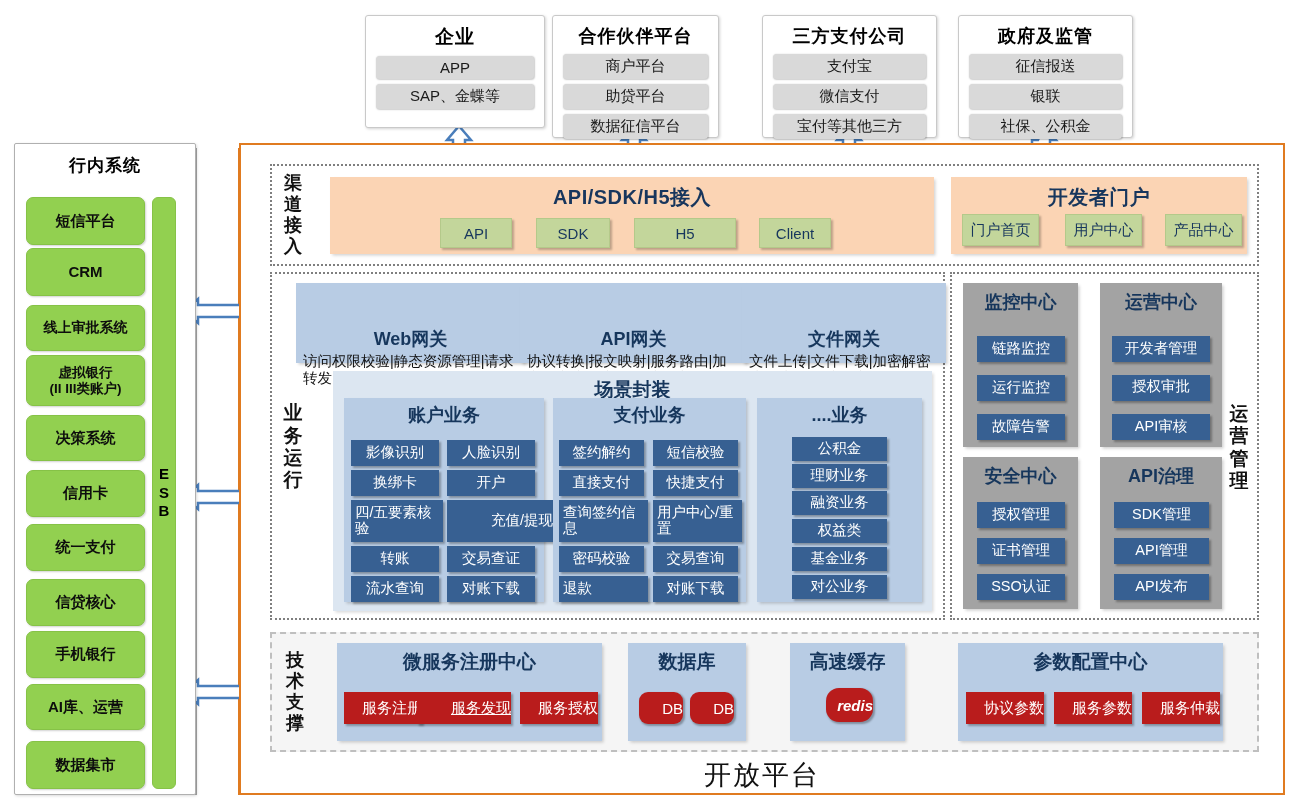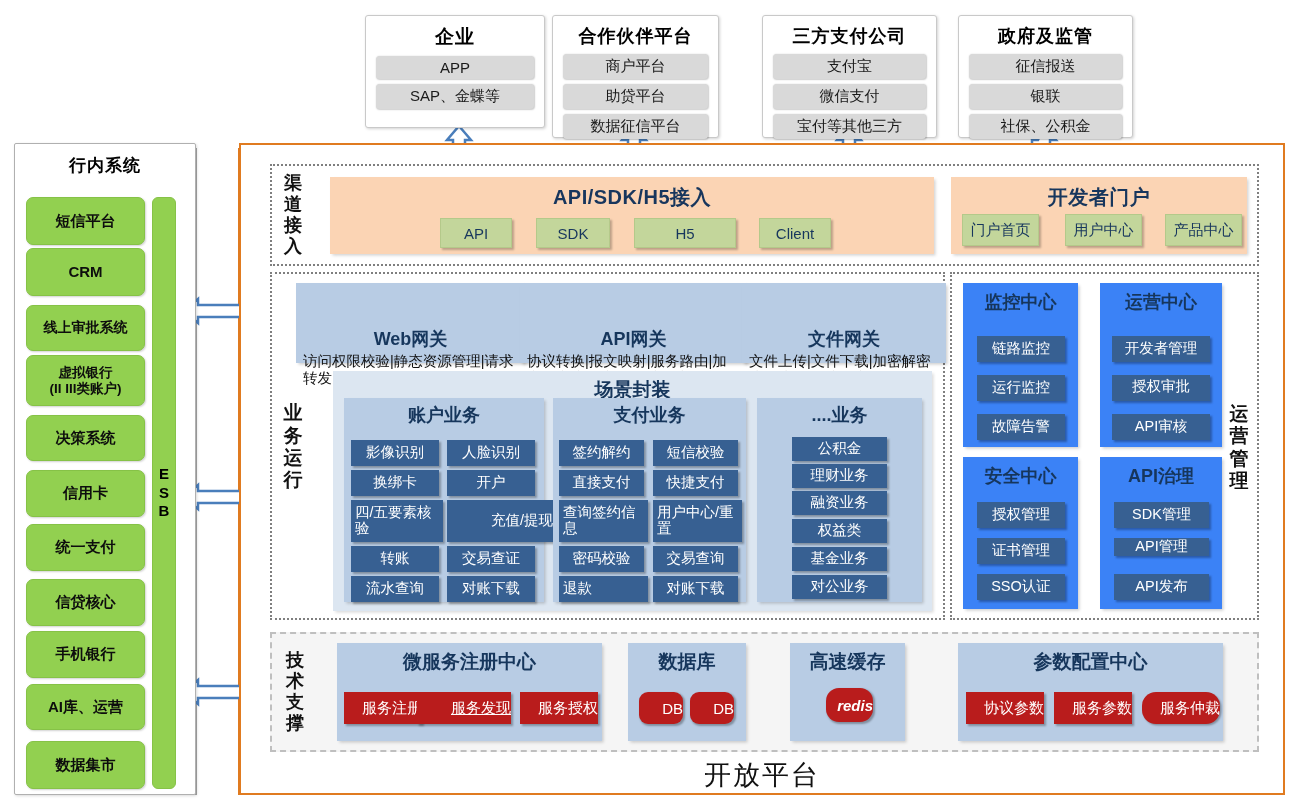--- a/index.html
+++ b/index.html
@@ -123,21 +123,21 @@
   .dark-chip{
     position:absolute;background:#376092;color:#ffffff;font-size:14.5px;
     display:flex;align-items:center;justify-content:center;text-align:center;
     line-height:1.1;
     box-shadow:1.5px 1.5px 2px rgba(0,0,0,.3);
   }
   .dark-chip.left-align{justify-content:flex-start;text-align:left;padding-left:4px;}
 
   
   .ops-card{
-    position:absolute;background:#3b82f6;box-shadow:1.5px 1.5px 3px rgba(0,0,0,.2);
+    position:absolute;background:#a3a3a3;box-shadow:1.5px 1.5px 3px rgba(0,0,0,.2);
   }
   .ops-title{
     position:absolute;left:0;top:7px;width:100%;text-align:center;
     font-weight:bold;font-size:18px;color:#16365c;
   }
 
   
   .tech-card{
     position:absolute;background:#b8cce4;box-shadow:1.5px 1.5px 3px rgba(0,0,0,.18);
   }
@@ -448,21 +448,21 @@
   <div class="dark-chip" style="left:977px;top:574px;width:88px;height:26px;">
       <span>SSO认证</span>
     </div>
 
   <div class="ops-card" style="left:1100px;top:457px;width:122px;height:152px;">
     <div class="ops-title">API治理</div>
   </div>
   <div class="dark-chip" style="left:1114px;top:502px;width:95px;height:26px;">
       <span>SDK管理</span>
     </div>
-  <div class="dark-chip" style="left:1114px;top:538px;width:95px;height:18px;">
+  <div class="dark-chip" style="left:1114px;top:538px;width:95px;height:26px;">
       <span>API管理</span>
     </div>
   <div class="dark-chip" style="left:1114px;top:574px;width:95px;height:26px;">
       <span>API发布</span>
     </div>
 
   <div class="abs dotted-grey" style="left:270px;top:632px;width:989px;height:120px;"></div>
   <div class="vlabel" style="left:280px;top:643px;width:30px;height:98px;font-size:18px;">
     <span>技</span>
       <span>术</span>
@@ -502,17 +502,17 @@
 
   <div class="tech-card" style="left:958px;top:643px;width:265px;height:98px;">
     <div class="tech-title">参数配置中心</div>
   </div>
   <div class="orange-chip" style="left:966px;top:692px;width:78px;height:32px;">
       <span>协议参数</span>
     </div>
   <div class="orange-chip" style="left:1054px;top:692px;width:78px;height:32px;">
       <span>服务参数</span>
     </div>
-  <div class="orange-chip" style="left:1142px;top:692px;width:78px;height:32px;border-radius:14px;">
+  <div class="orange-chip" style="left:1142px;top:692px;width:78px;height:32px;">
       <span>服务仲裁</span>
     </div>
 
 </div>
 
 </body></html>

